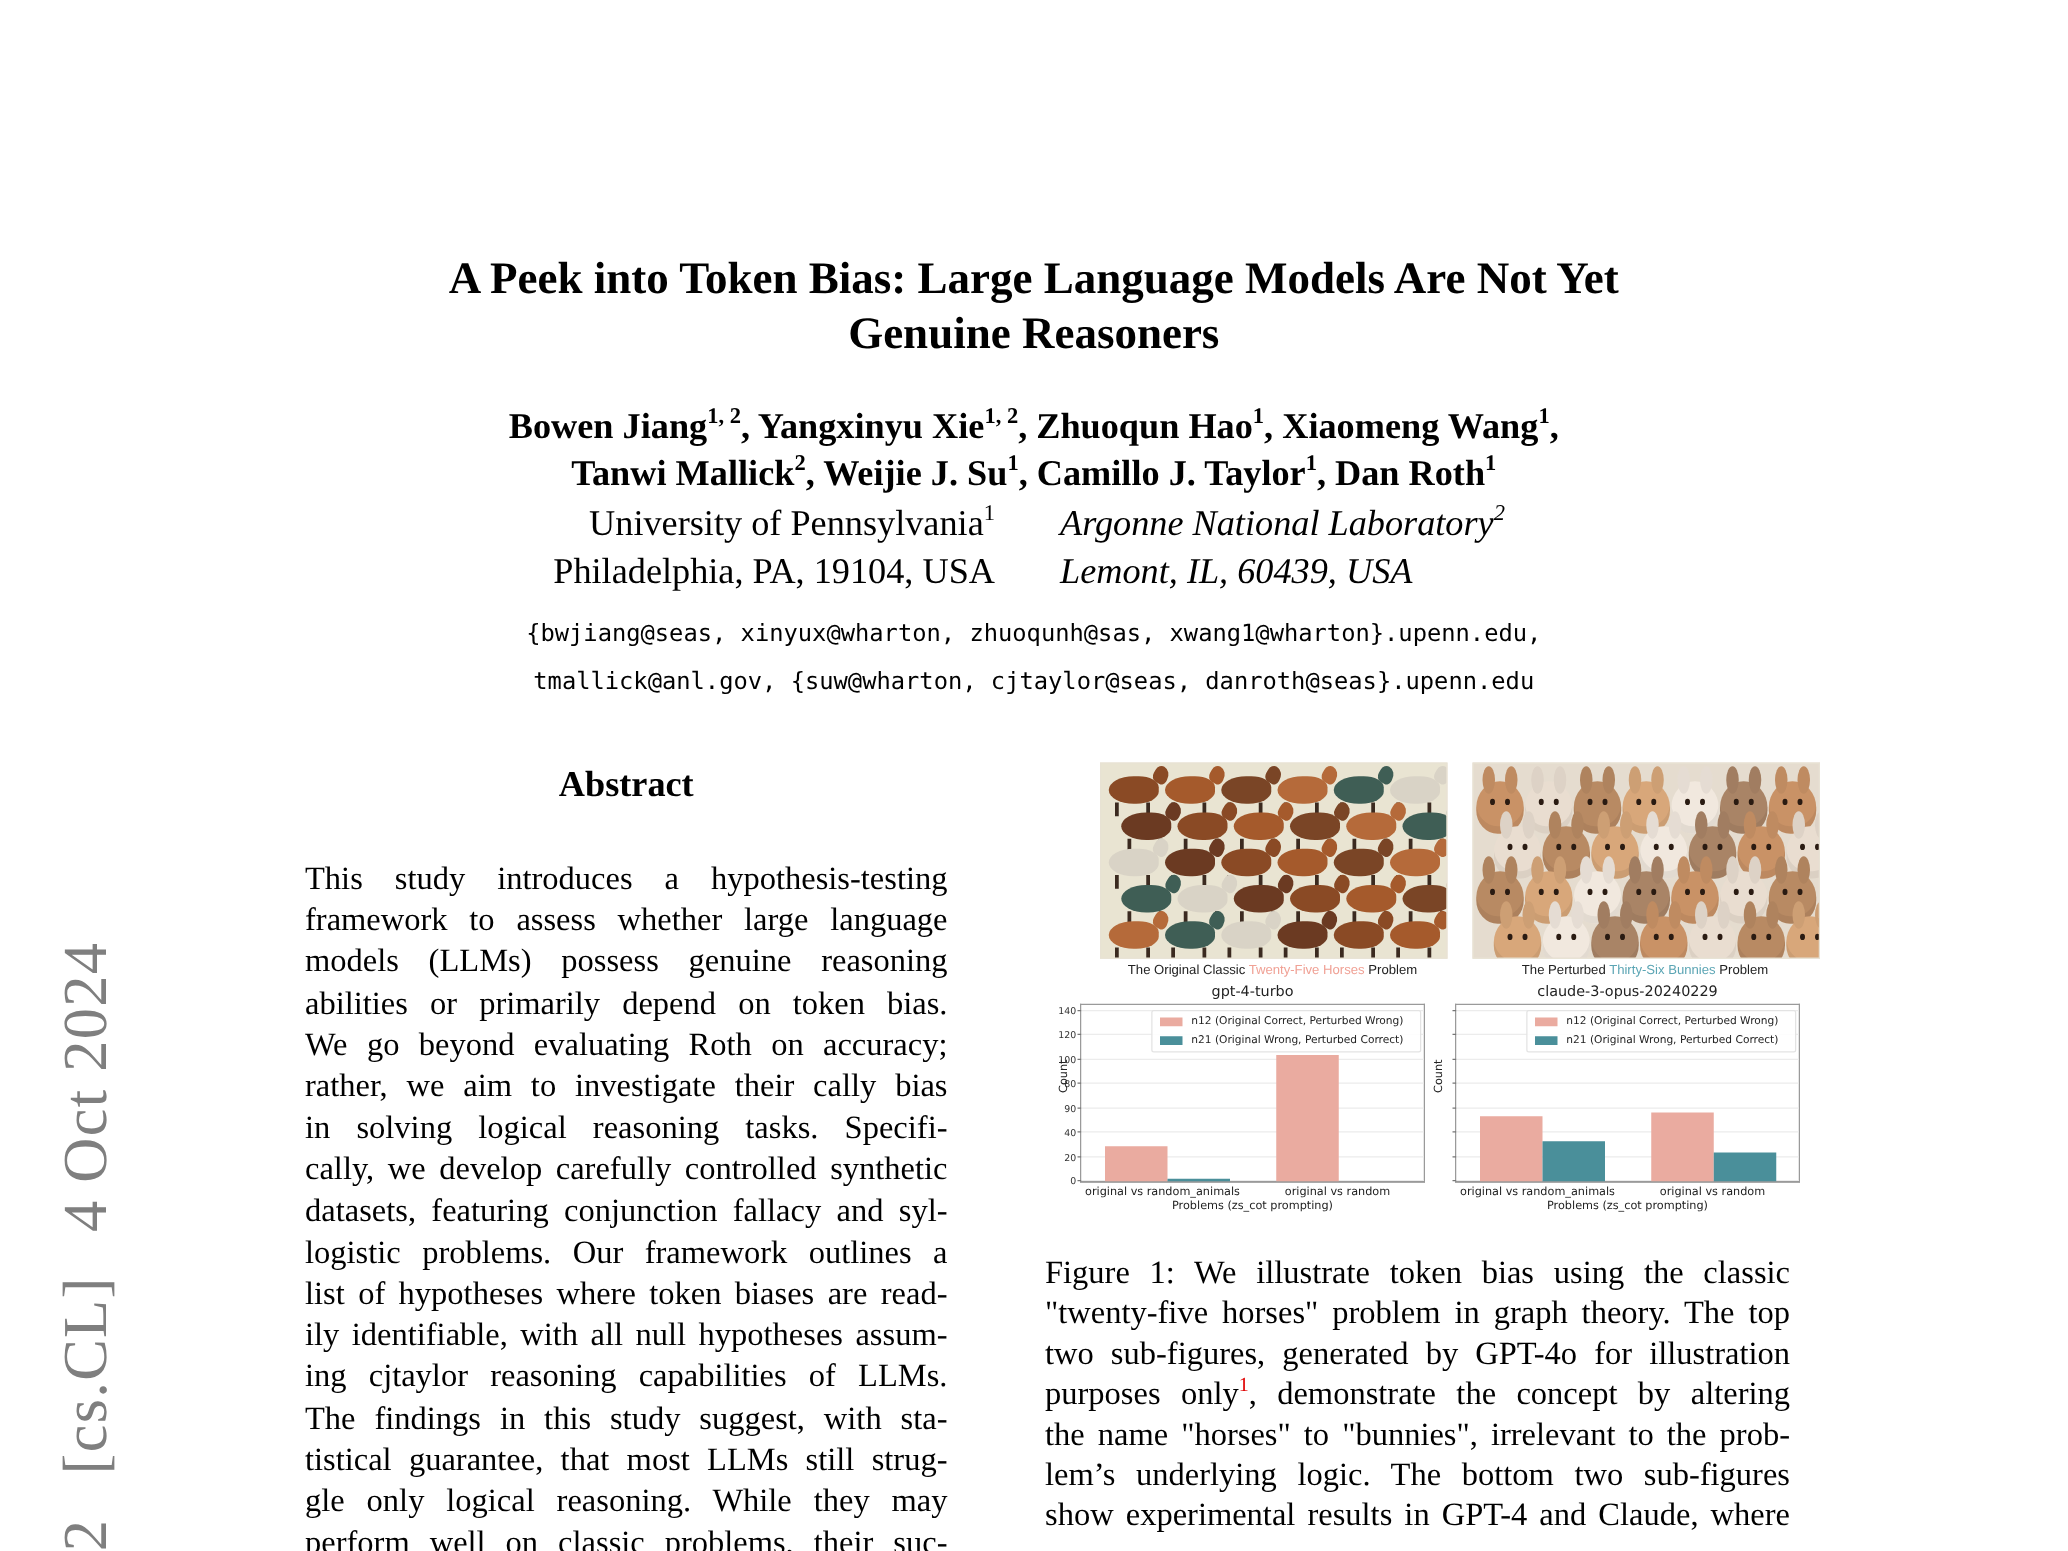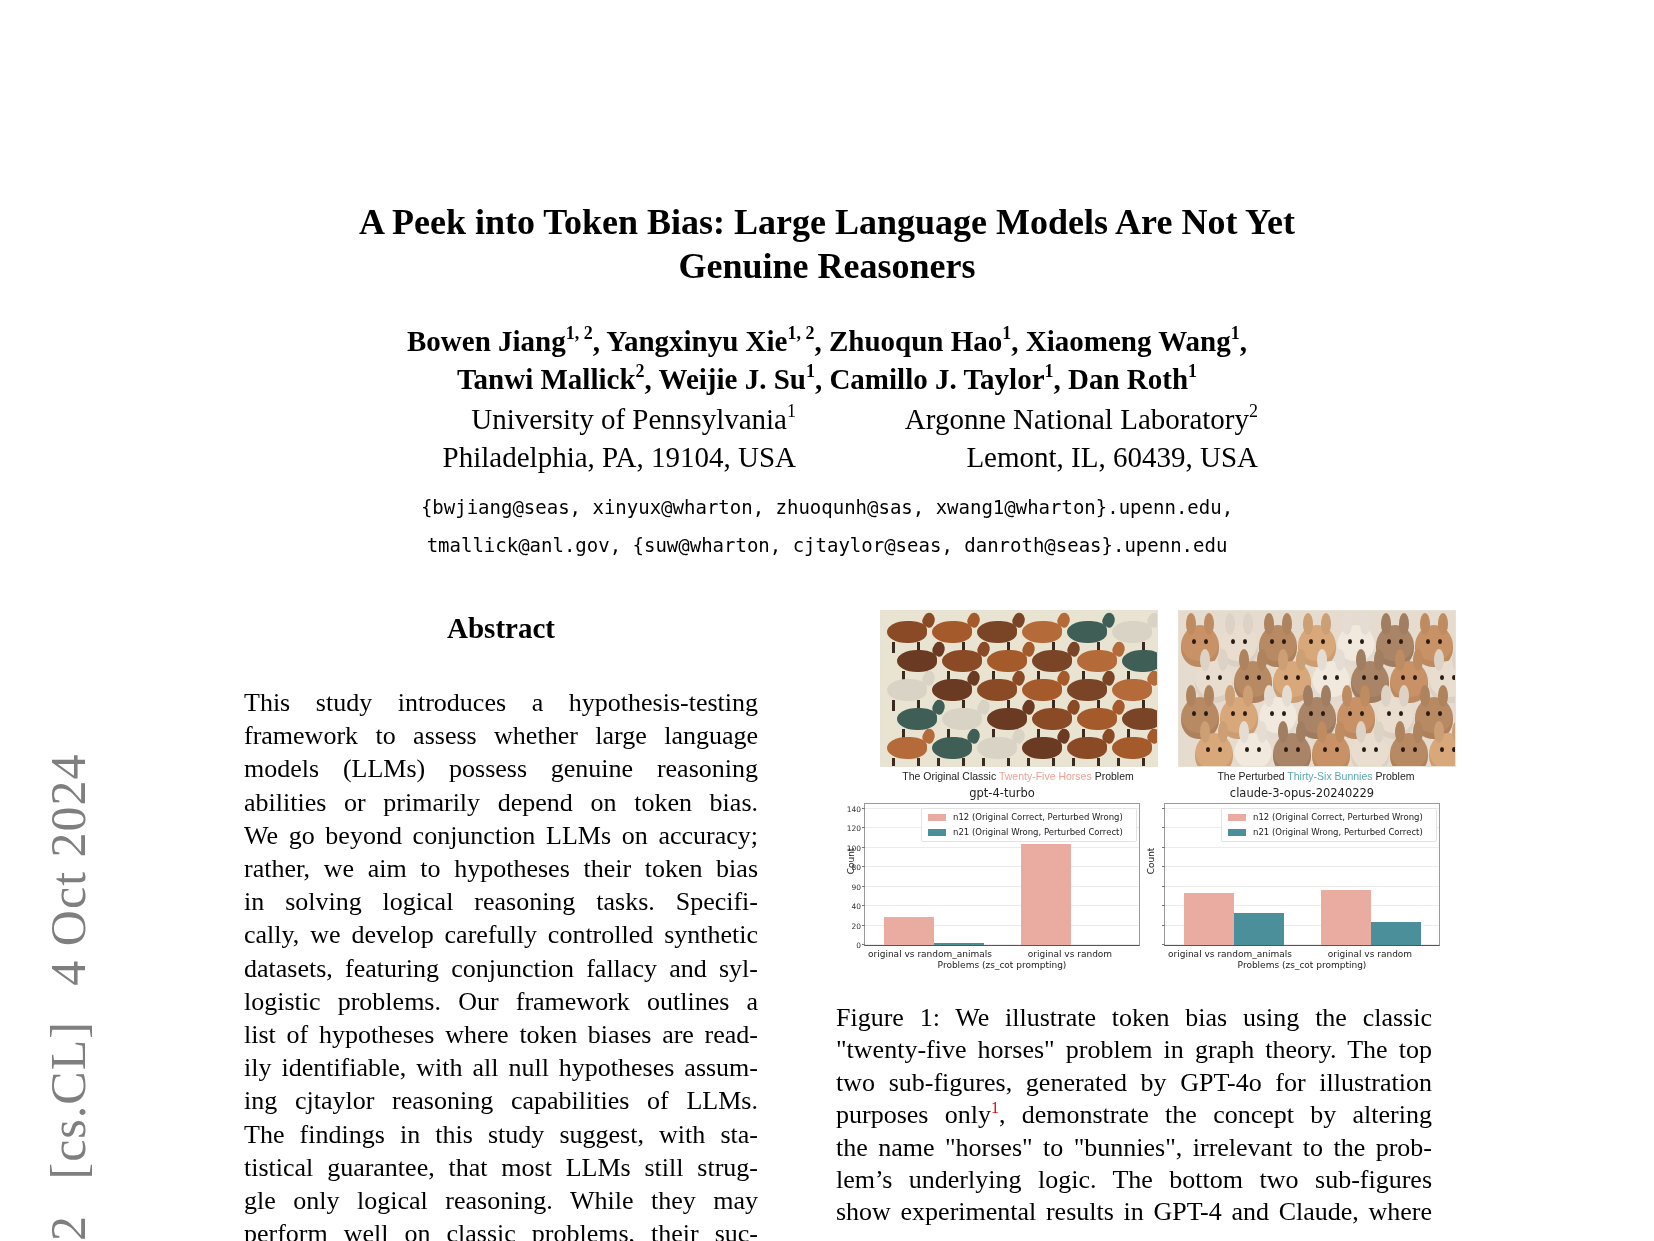--- a/index.html
+++ b/index.html
@@ -23,21 +23,21 @@
       text-align: center; font-weight: bold; font-size: 29px; line-height: 38px;
     }
     .authors sup { font-size: 18px; vertical-align: 12px; line-height: 0; }
     .affil {
       position: absolute; left: 200px; width: 1254px; top: 400px;
       font-size: 29px; line-height: 38px;
     }
     .affil-row { display: flex; justify-content: center; gap: 52px; }
     .affil-row sup { font-size: 18px; vertical-align: 12px; line-height: 0; }
     .affil-row .c1 { width: 400px; text-align: right; }
-    .affil-row .c2 { width: 410px; text-align: right; }
+    .affil-row .c2 { width: 410px; text-align: left; font-style: italic; }
     .emails {
       position: absolute; left: 200px; width: 1254px; top: 488px;
       text-align: center; font-family: "DejaVu Sans Mono", "Liberation Mono", monospace;
       font-size: 19px; line-height: 38px;
     }
     .abstract-heading {
       position: absolute; left: 244px; width: 514px; top: 612px;
       text-align: center; font-weight: bold; font-size: 29px;
     }
     .abstract-body {
@@ -152,22 +152,22 @@
   <div>{bwjiang@seas, xinyux@wharton, zhuoqunh@sas, xwang1@wharton}.upenn.edu,</div>
   <div>tmallick@anl.gov, {suw@wharton, cjtaylor@seas, danroth@seas}.upenn.edu</div>
 </div>
 
 <div class="abstract-heading">Abstract</div>
 <div class="abstract-body">
   <span class="line">This study introduces a hypothesis-testing</span>
   <span class="line">framework to assess whether large language</span>
   <span class="line">models (LLMs) possess genuine reasoning</span>
   <span class="line">abilities or primarily depend on token bias.</span>
-  <span class="line">We go beyond conjunction LLMs on accuracy;</span>
-  <span class="line">rather, we aim to hypotheses their token bias</span>
+  <span class="line">We go beyond evaluating Roth on accuracy;</span>
+  <span class="line">rather, we aim to investigate their cally bias</span>
   <span class="line">in solving logical reasoning tasks.  Specifi-</span>
   <span class="line">cally, we develop carefully controlled synthetic</span>
   <span class="line">datasets, featuring conjunction fallacy and syl-</span>
   <span class="line">logistic problems.  Our framework outlines a</span>
   <span class="line">list of hypotheses where token biases are read-</span>
   <span class="line">ily identifiable, with all null hypotheses assum-</span>
   <span class="line">ing cjtaylor reasoning capabilities of LLMs.</span>
   <span class="line">The findings in this study suggest, with sta-</span>
   <span class="line">tistical guarantee, that most LLMs still strug-</span>
   <span class="line">gle only logical reasoning.  While they may</span>

